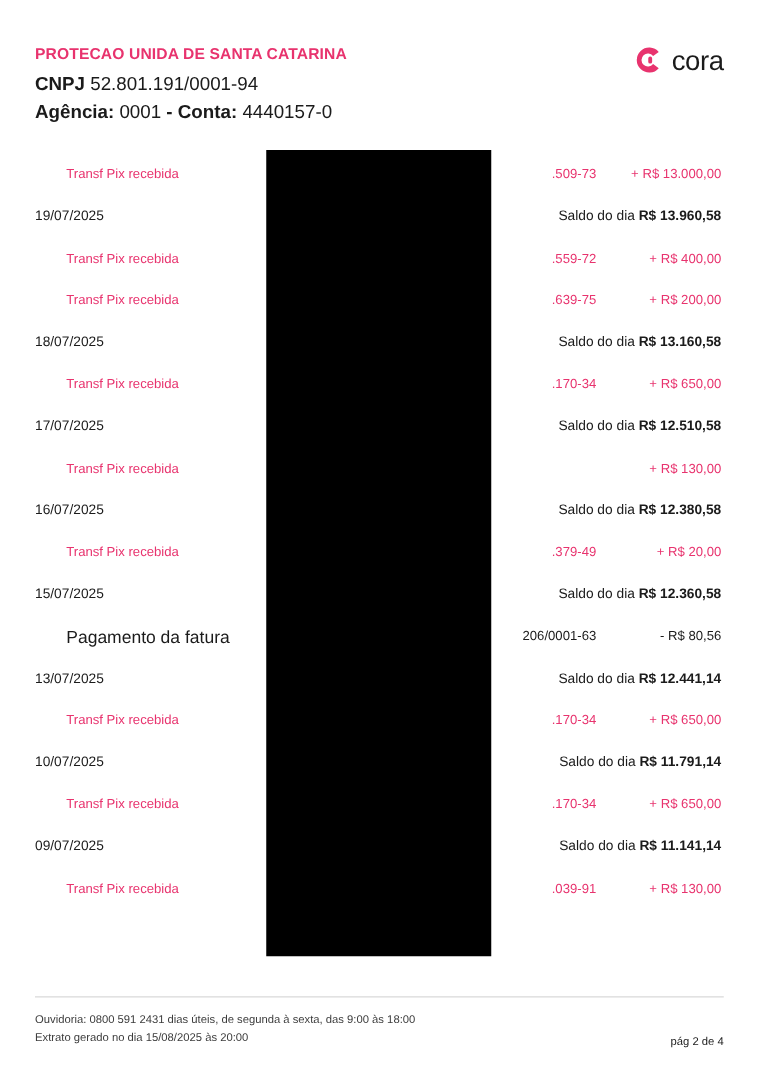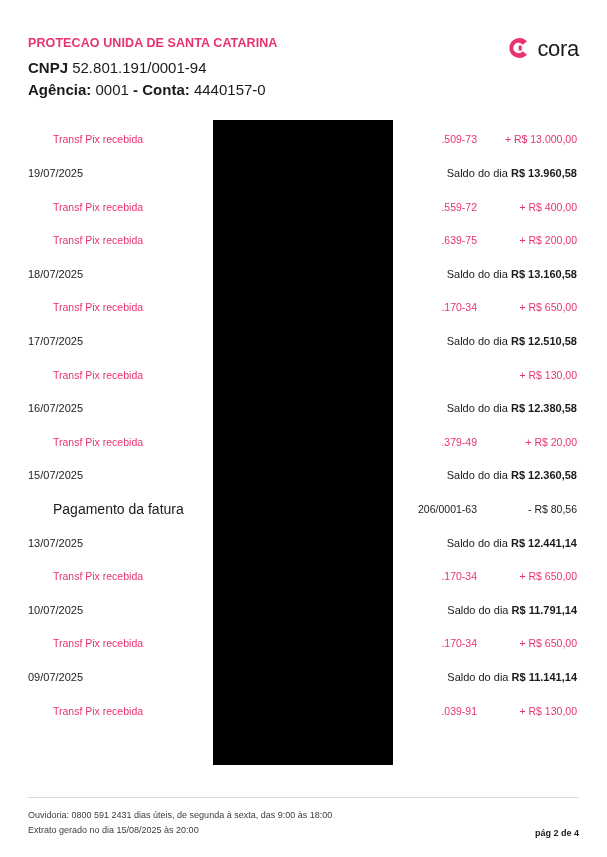--- a/index.html
+++ b/index.html
@@ -123,21 +123,21 @@
     border-top: 1px solid #d9d9d9;
     margin-bottom: 10px;
   }
   .footer-inner {
     display: flex;
     align-items: flex-end;
     justify-content: space-between;
   }
   .footer-lines { font-size: 9px; line-height: 1.75; color: #3c3c3c; }
   .footer-lines .strong { font-weight: bold; color: #1b1b1b; }
-  .page-num { font-size: 9px; font-weight: bold; color: #1b1b1b; padding-bottom: 1px; }
+  .page-num { font-size: 9px; font-weight: normal; color: #1b1b1b; padding-bottom: 1px; }
 </style>
 </head>
 <body>
 
 <div class="page">
 
   <div class="header">
     <div class="company-block">
       <div class="company-name">PROTECAO UNIDA DE SANTA CATARINA</div>
       <div class="company-line">

